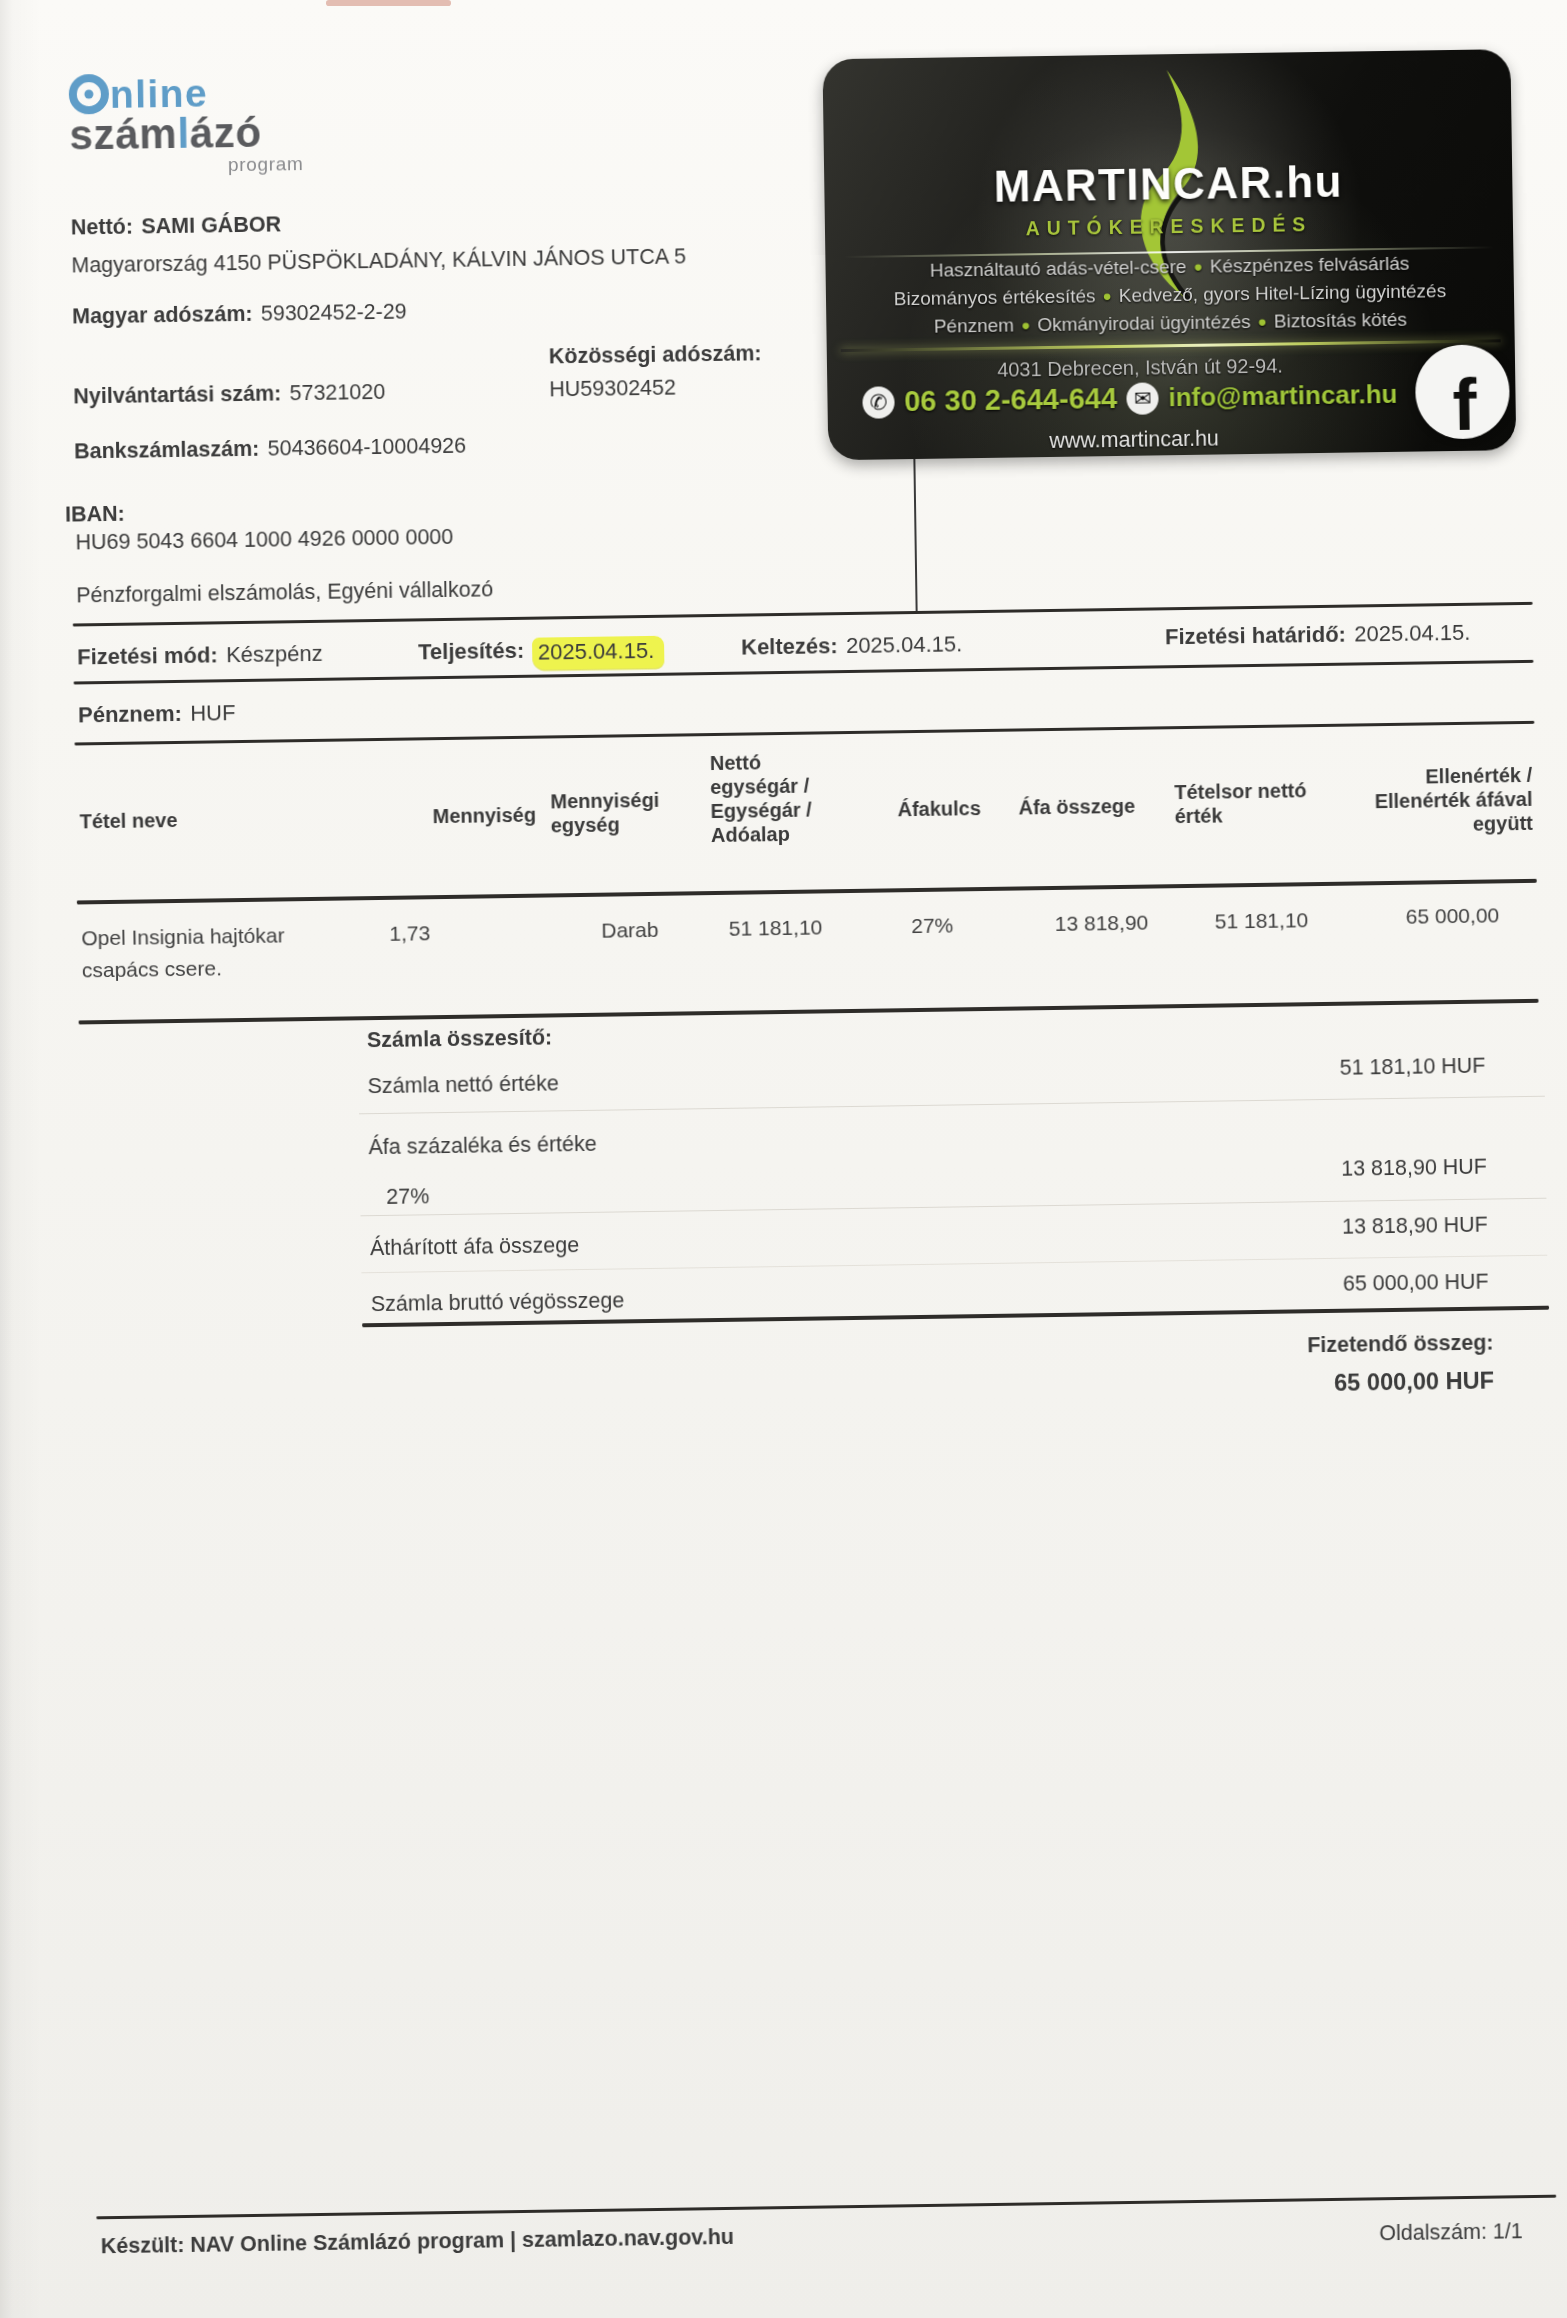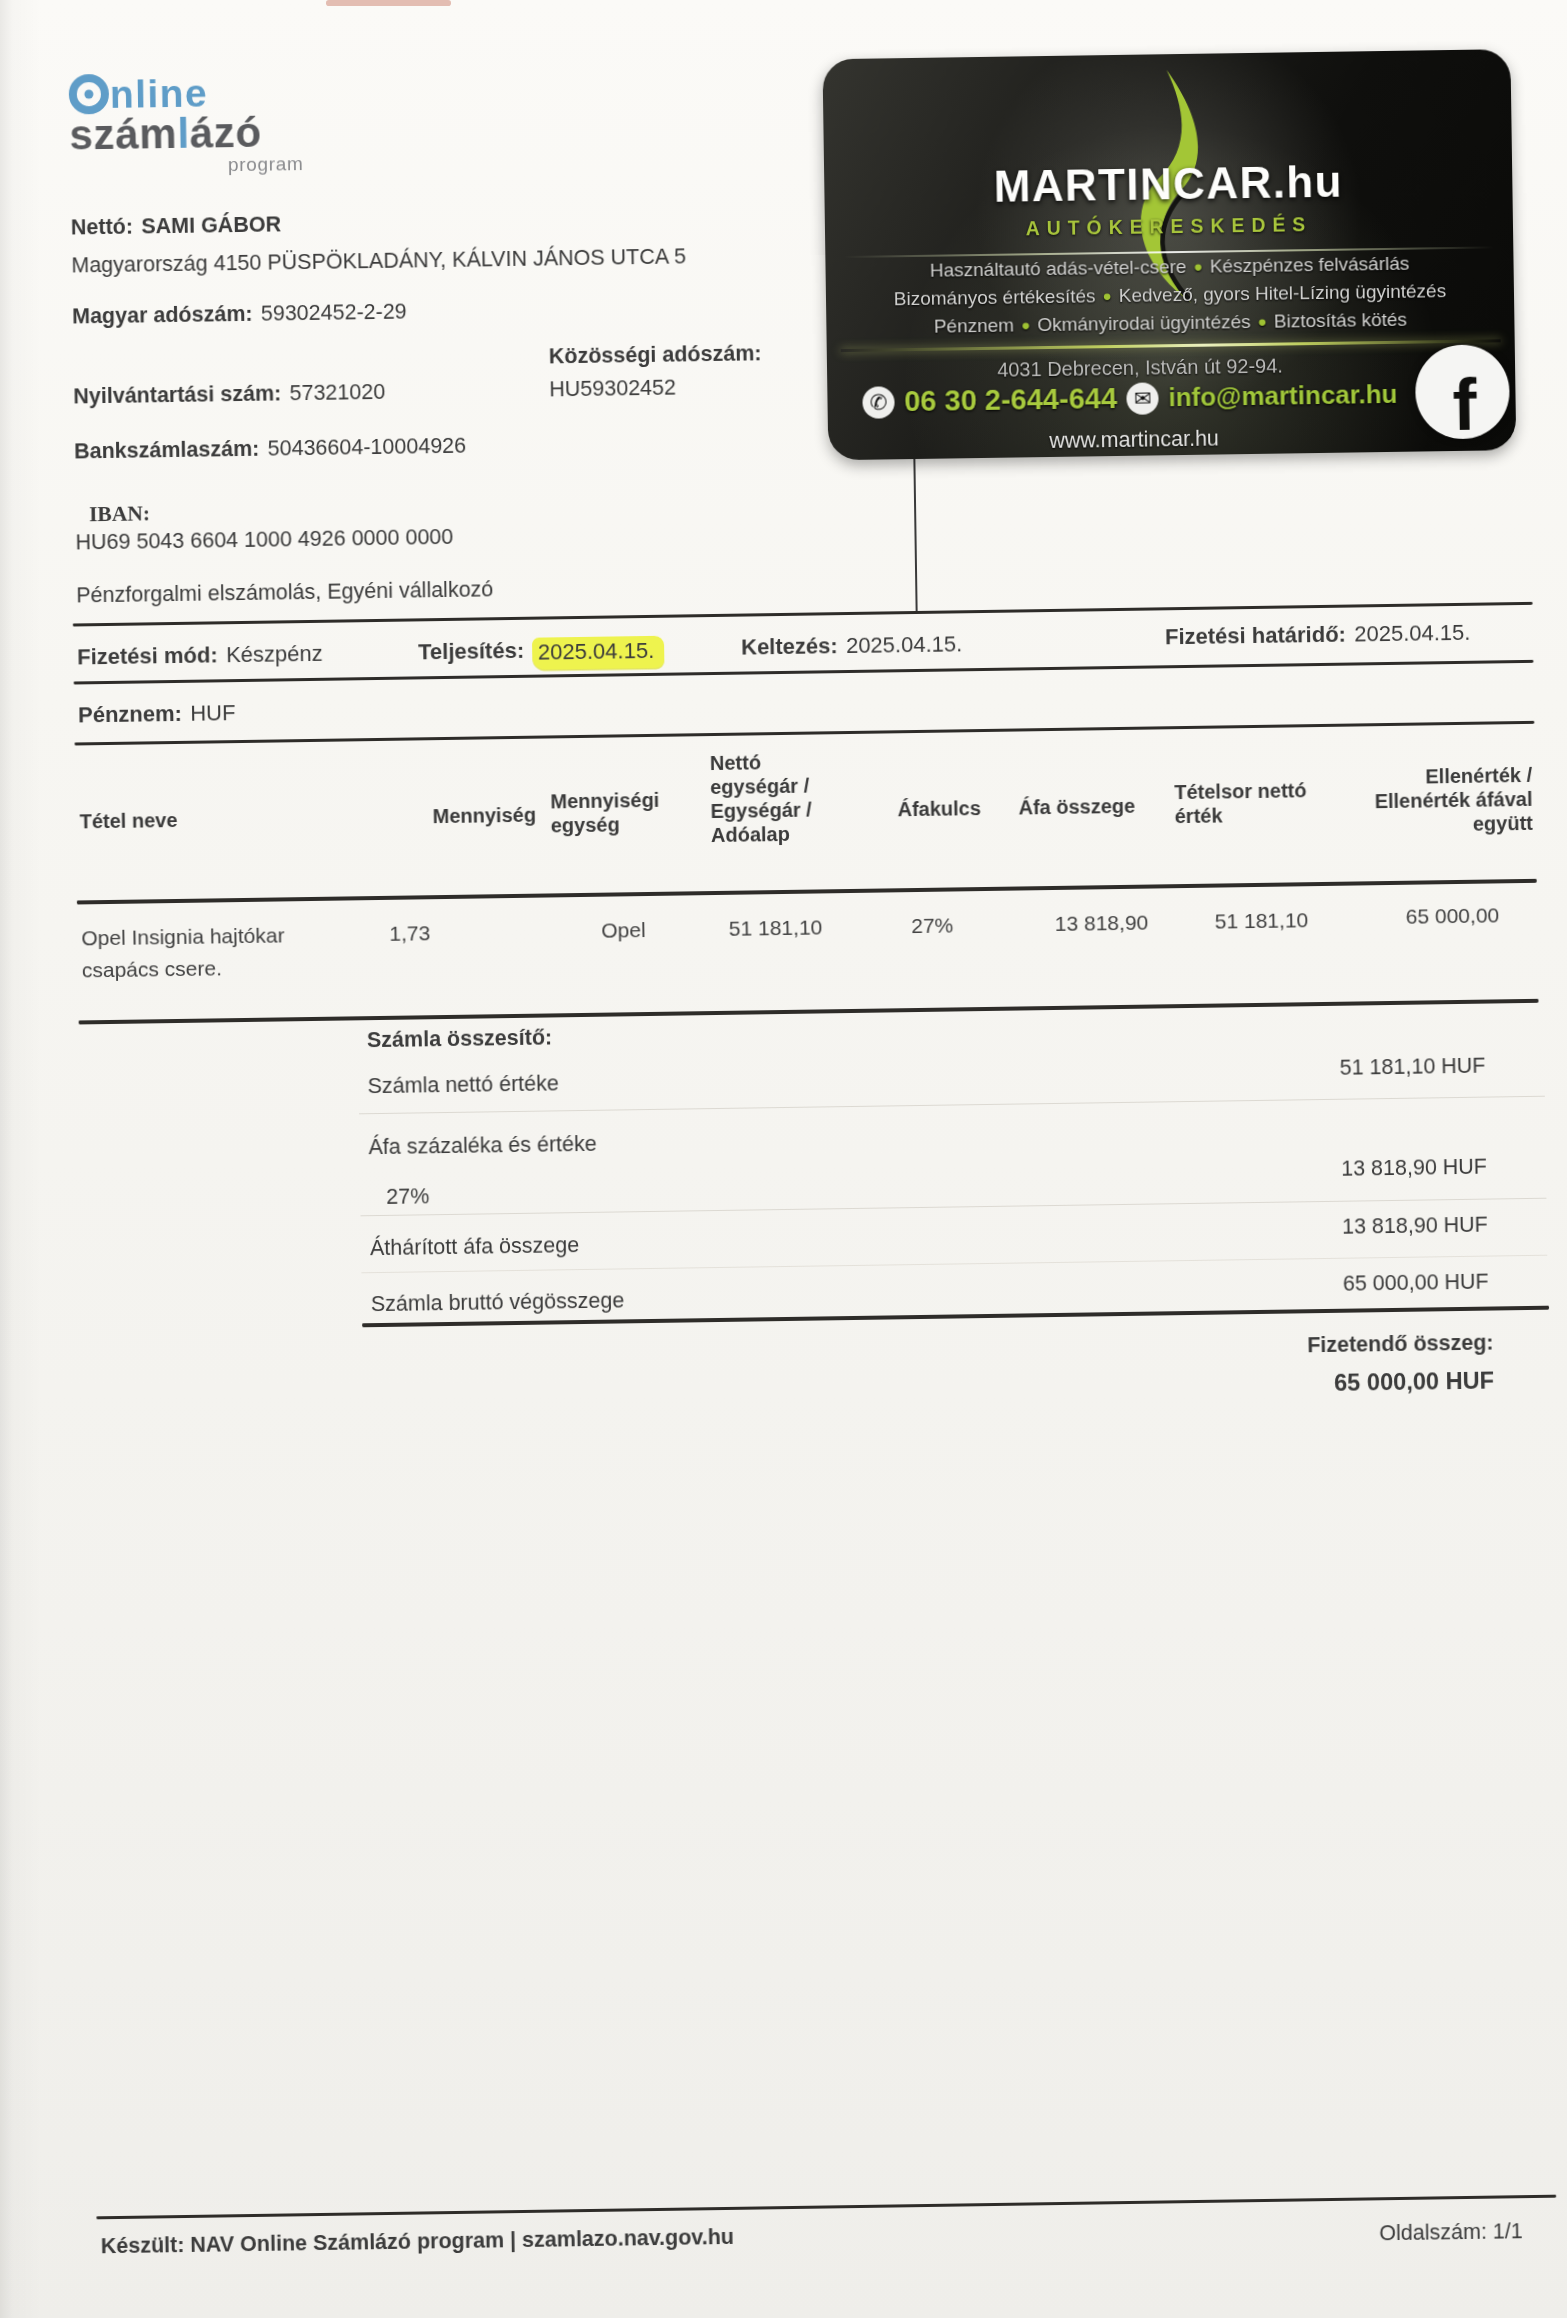--- a/index.html
+++ b/index.html
@@ -105,21 +105,21 @@
     <div class="abs lbl fs31" style="left:558px;top:341px;">Közösségi adószám:</div>
     <div class="abs val fs31" style="left:558px;top:374px;">HU59302452</div>
     <div class="abs row fs31" style="left:82px;top:374px;">
       <span class="lbl">Nyilvántartási szám:</span>
       <span class="val">57321020</span>
     </div>
     <div class="abs row fs31" style="left:82px;top:429px;">
       <span class="lbl">Bankszámlaszám:</span>
       <span class="val">50436604-10004926</span>
     </div>
-    <div class="abs lbl fs31" style="left:96px;top:492px;font-family:Liberation Serif, serif;">IBAN:</div>
+    <div class="abs lbl fs31" style="left:72px;top:492px;">IBAN:</div>
     <div class="abs val fs31" style="left:82px;top:520px;">HU69 5043 6604 1000 4926 0000 0000</div>
     <div class="abs val fs31" style="left:82px;top:573px;">Pénzforgalmi elszámolás, Egyéni vállalkozó</div>
 
     <div class="vline"></div>
 
     <div class="card">
       <svg class="swoosh" viewBox="0 0 240 360">
         <path d="M120,2 C168,70 184,138 140,184 C96,230 98,288 152,356 C72,298 56,214 106,166 C152,122 150,68 120,2 Z" fill="#a3c636"></path>
         <path d="M150,352 C98,294 98,236 142,190" fill="none" stroke="#141412" stroke-width="7"></path>
       </svg>
@@ -178,21 +178,21 @@
     <div class="th" style="left:553px;top:786px;width:139px;">Mennyiségi egység</div>
     <div class="th" style="left:713px;top:750px;width:128px;">Nettó egységár / Egységár / Adóalap</div>
     <div class="th" style="left:900px;top:799px;">Áfakulcs</div>
     <div class="th" style="left:1021px;top:799px;">Áfa összege</div>
     <div class="th" style="left:1177px;top:786px;width:153px;">Tételsor nettó érték</div>
     <div class="th ra" style="left:1376px;top:774px;width:159px;">Ellenérték / Ellenérték áfával együtt</div>
     <div class="hr" style="top:890px;height:3.5px;"></div>
 
     <div class="td" style="left:82px;top:912px;width:236px;">Opel Insignia hajtókar csapács csere.</div>
     <div class="td" style="left:390px;top:912px;">1,73</div>
-    <div class="td" style="left:602px;top:912px;">Opel</div>
+    <div class="td" style="left:602px;top:912px;">Darab</div>
     <div class="td ra" style="left:693px;top:912px;width:130px;">51 181,10</div>
     <div class="td" style="left:912px;top:912px;">27%</div>
     <div class="td ra" style="left:1019px;top:912px;width:130px;">13 818,90</div>
     <div class="td ra" style="left:1177px;top:912px;width:132px;">51 181,10</div>
     <div class="td ra" style="left:1358px;top:910px;width:142px;">65 000,00</div>
     <div class="hr" style="top:1010px;height:3.5px;"></div>
 
     <div class="abs b fs31" style="left:366px;top:1022px;">Számla összesítő:</div>
     <div class="abs fs31" style="left:366px;top:1068px;">Számla nettó értéke</div>
     <div class="abs fs31 ra" style="left:1179px;top:1064px;width:305px;">51 181,10 HUF</div>

